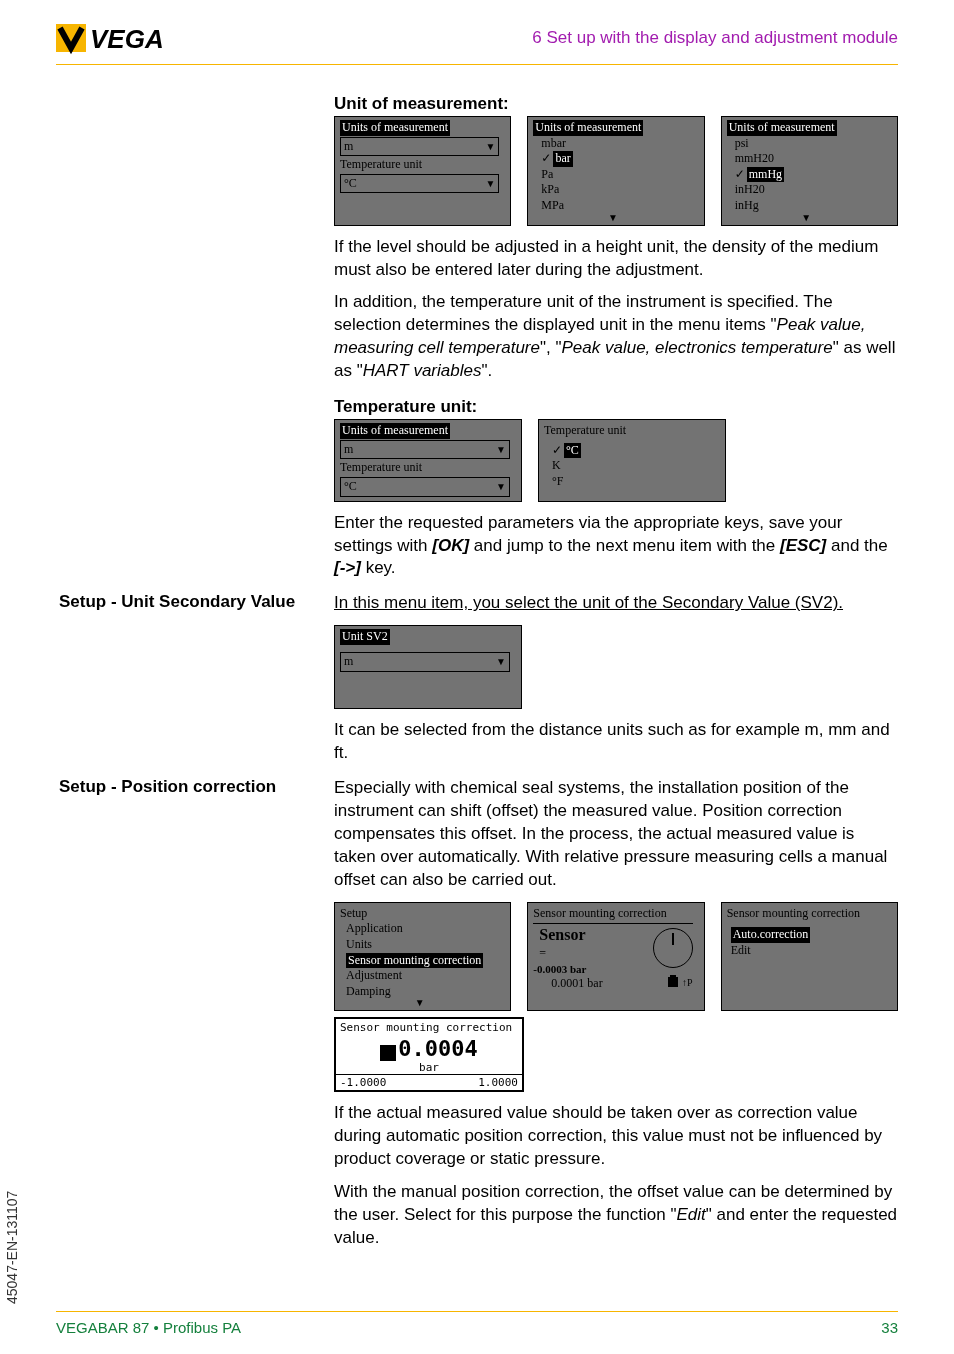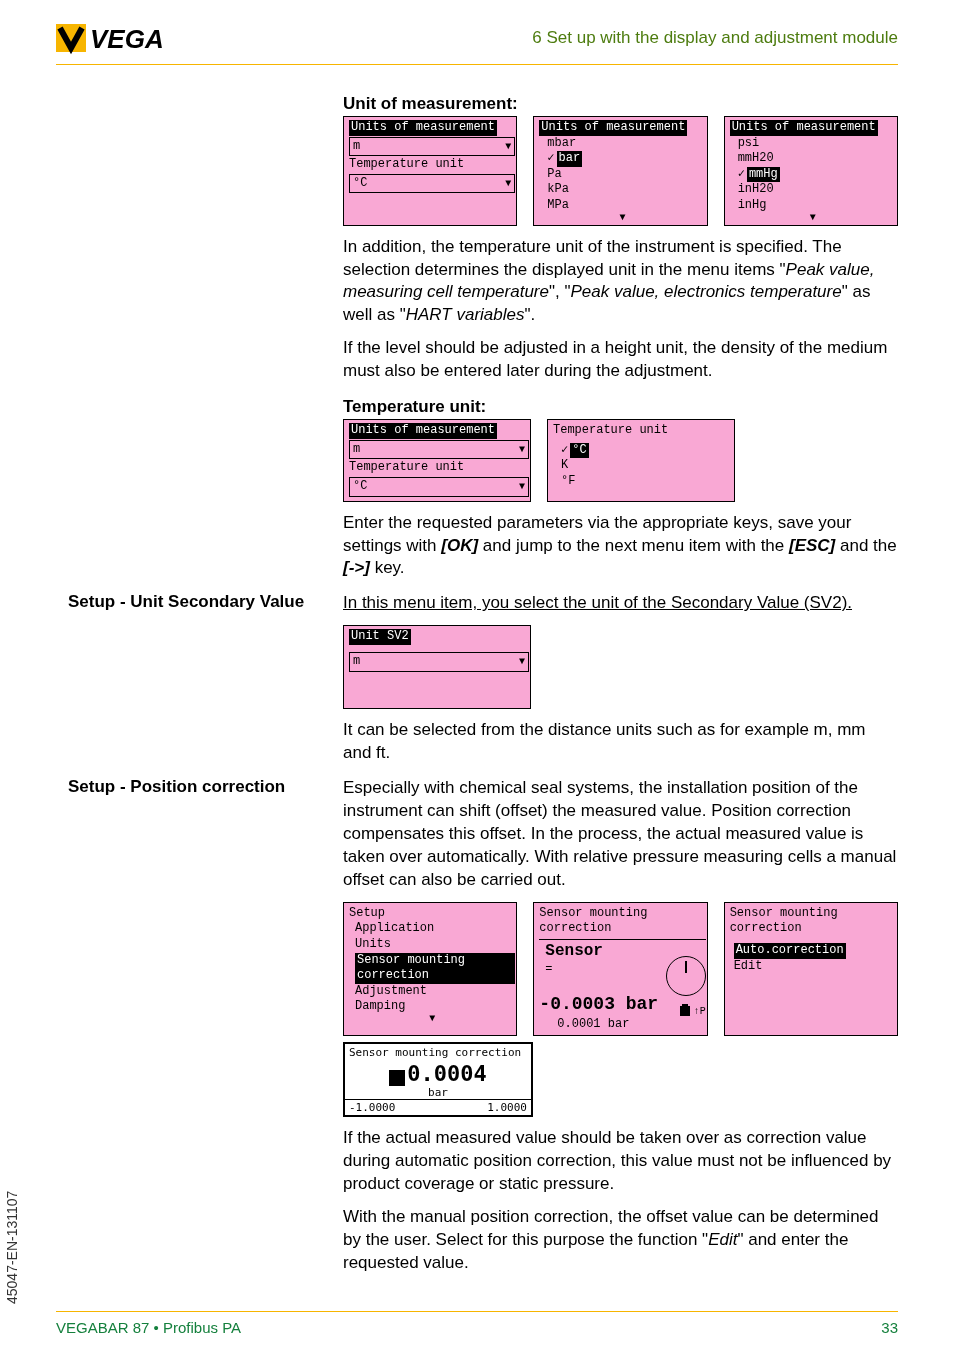--- a/index.html
+++ b/index.html
@@ -15,47 +15,47 @@
   .header-row {
     display: flex;
     align-items: center;
     justify-content: space-between;
     padding: 18px 56px 0 56px;
   }
   .logo {
     display: flex;
     align-items: center;
   }
-  .header-title { font-size: 17px; color: #4d7c0f; }
+  .header-title { font-size: 17px; color: #a21caf; }
   .header-rule {
     height: 1px; background: #f7b500; margin: 6px 56px 0 56px;
   }
   .content {
     position: absolute;
-    left: 68px; right: 56px; top: 80px;
+    left: 59px; right: 56px; top: 80px;
   }
   .left-col { position: absolute; left: 0; width: 260px; font-weight: bold; font-size: 17px; }
   .right-col { margin-left: 275px; }
   .section-heading {
     font-weight: bold;
     font-size: 17px;
     margin-top: 14px;
     margin-bottom: 2px;
   }
   .para { margin: 10px 0; line-height: 1.35; }
   .italic { font-style: italic; }
   .bolditalic { font-style: italic; font-weight: bold; }
   .screens-row { display: flex; gap: 16px; margin: 2px 0 6px 0; }
   .screen {
     border: 1px solid #000;
     width: 188px;
-    font-family: Liberation Mono, monospace;
+    font-family: Liberation Serif, serif;
     font-size: 12px;
-    background: #f9a8d4;
-    padding: 3px 1px 3px 5px;
+    background: #737373;
+    padding: 3px 11px 3px 5px;
     line-height: 1.3;
   }
   .screen .title-inv {
     background: #000; color: #fff; display: inline-block; padding: 0 2px;
   }
   .screen .field {
     border: 1px solid #000; padding: 1px 3px; display: flex; justify-content: space-between; align-items: center;
     margin: 1px 0;
   }
   .screen .field .arrow { font-size: 10px; }
@@ -153,24 +153,24 @@
           <div>psi</div>
           <div>mmH20</div>
           <div><span class="check"></span><span class="sel">mmHg</span></div>
           <div>inH20</div>
           <div>inHg</div>
         </div>
         <div class="arrow-down">▼</div>
       </div>
     </div>
 
+    <p class="para">If the level should be adjusted in a height unit, the density of the medium must also be entered later during the adjustment.</p>
     <p class="para">
       <span>In addition, the temperature unit of the instrument is specified. The selection determines the displayed unit in the menu items "</span><span class="italic">Peak value, measuring cell temperature</span><span>", "</span><span class="italic">Peak value, electronics temperature</span><span>" as well as "</span><span class="italic">HART variables</span><span>".</span>
     </p>
-    <p class="para">If the level should be adjusted in a height unit, the density of the medium must also be entered later during the adjustment.</p>
 
     <div class="section-heading">Temperature unit:</div>
     <div class="screens-row">
       <div class="screen">
         <div class="title-inv">Units of measurement</div>
         <div class="field">
           <span>m</span>
           <span class="arrow">▼</span>
         </div>
         <div>Temperature unit</div>
@@ -230,21 +230,21 @@
           <div class="arrow-down">▼</div>
         </div>
 
         <div class="screen" style="position:relative;">
           <div>Sensor mounting correction</div>
           <div class="thin-divider"></div>
           <div style="display:flex; align-items:center; justify-content:space-between;">
             <div>
               <div style="font-size:16px; font-weight:bold; padding-left:6px;">Sensor</div>
               <div style="padding-left:6px;">=</div>
-              <div style="font-size:18px; font-weight:bold;margin-top:16px;">-0.0003 bar</div>
+              <div style="font-size:11px; font-weight:bold;">-0.0003 bar</div>
               <div style="padding-left:18px;">0.0001 bar</div>
             </div>
             <div style="text-align:center;">
               <div class="dial"></div>
               <div style="display:flex; align-items:flex-end; gap:2px; justify-content:flex-end; margin-top:2px;">
                 <svg width="14" height="14">
                     <rect x="2" y="2" width="10" height="10" fill="#000"></rect>
                     <rect x="4" y="0" width="6" height="3" fill="#000"></rect>
                   </svg>
                 <span style="font-size:10px;">↑P</span>

